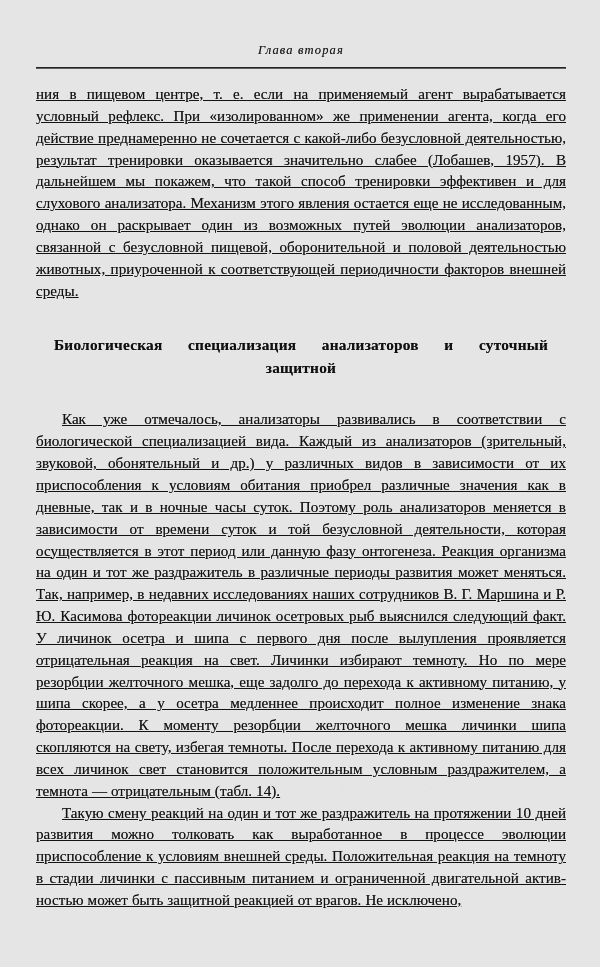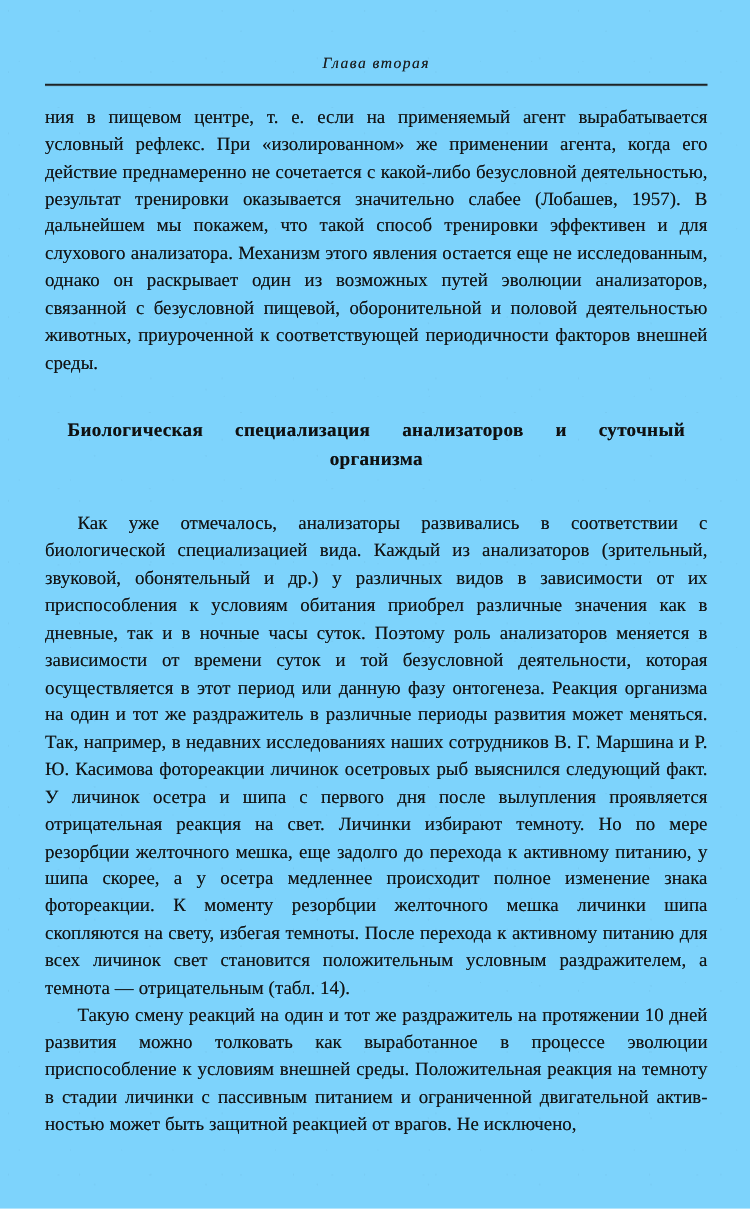--- a/index.html
+++ b/index.html
@@ -14,21 +14,21 @@
     position: relative;
     overflow: hidden;
     font-family: "Liberation Serif", "DejaVu Serif", serif;
     color: #121212;
     -webkit-font-smoothing: none;
   }
 
   .page {
     position: absolute;
     inset: 0;
-    background: #7dd3fc;
+    background: #e5e5e5;
   }
 
   
   .running-head {
     position: absolute;
     left: 36px;
     top: 44px;
     width: 530px;
     text-align: center;
     font-style: italic;
@@ -62,20 +62,21 @@
   .para {
     margin: 0;
     font-size: 15.1px;
     line-height: 21.85px;
     text-align: justify;
     text-justify: inter-word;
     letter-spacing: 0.02px;
     word-spacing: 0.2px;
     color: #131313;
     hyphens: manual;
+    text-decoration: underline;
   }
   .para.indent {
     text-indent: 26px;
   }
 
   
   .para, .section-title, .running-head {
     text-shadow: 0 0 0.35px rgba(0,0,0,0.55);
   }
 
@@ -126,21 +127,21 @@
   <div class="head-rule"></div>
 
   <div class="body-col">
 
     <p class="para">ния в пищевом центре, т. е. если на применяемый агент выра­батывается условный рефлекс. При «изолированном» же приме­нении агента, когда его действие преднамеренно не сочетается с какой-либо безусловной деятельностью, результат тренировки оказывается значительно слабее (Лобашев, 1957). В дальней­шем мы покажем, что такой способ тренировки эффективен и для слухового анализатора. Механизм этого явления ос­тается еще не исследованным, однако он раскрывает один из возможных путей эволюции анализаторов, связанной с безуслов­ной пищевой, оборонительной и половой деятельностью жи­вотных, приуроченной к соответствующей периодичности факторов внешней среды.</p>
 
     <div class="gap-before-title"></div>
 
     <h2 class="section-title">
       <span class="line1">Биологическая специализация анализаторов и суточный</span>
-      <span class="line2">организма</span>
+      <span class="line2">защитной</span>
     </h2>
 
     <div class="gap-after-title"></div>
 
     <p class="para indent">Как уже отмечалось, анализаторы развивались в соответ­ствии с биологической специализацией вида. Каждый из ана­лизаторов (зрительный, звуковой, обонятельный и др.) у раз­личных видов в зависимости от их приспособления к усло­виям обитания приобрел различные значения как в дневные, так и в ночные часы суток. Поэтому роль анализаторов меняется в зависимости от времени суток и той безусловной деятельности, которая осуществляется в этот период или данную фазу онто­генеза. Реакция организма на один и тот же раздражитель в различные периоды развития может меняться. Так, например, в недавних исследованиях наших сотрудников В. Г. Маршина и Р. Ю. Касимова фотореакции личинок осетровых рыб выяс­нился следующий факт. У личинок осетра и шипа с первого дня после вылупления проявляется отрицательная реакция на свет. Личинки избирают темноту. Но по мере резорбции жел­точного мешка, еще задолго до перехода к активному пита­нию, у шипа скорее, а у осетра медленнее происходит полное изменение знака фотореакции. К моменту резорбции жел­точного мешка личинки шипа скопляются на свету, избегая темноты. После перехода к активному питанию для всех ли­чинок свет становится положительным условным раздражи­телем, а темнота — отрицательным (табл. 14).</p>
 
     <p class="para indent">Такую смену реакций на один и тот же раздражитель на протяжении 10 дней развития можно толковать как выработан­ное в процессе эволюции приспособление к условиям внешней среды. Положительная реакция на темноту в стадии личинки с пассивным питанием и ограниченной двигательной актив­ностью может быть защитной реакцией от врагов. Не исключено,</p>
 
   </div>
 

